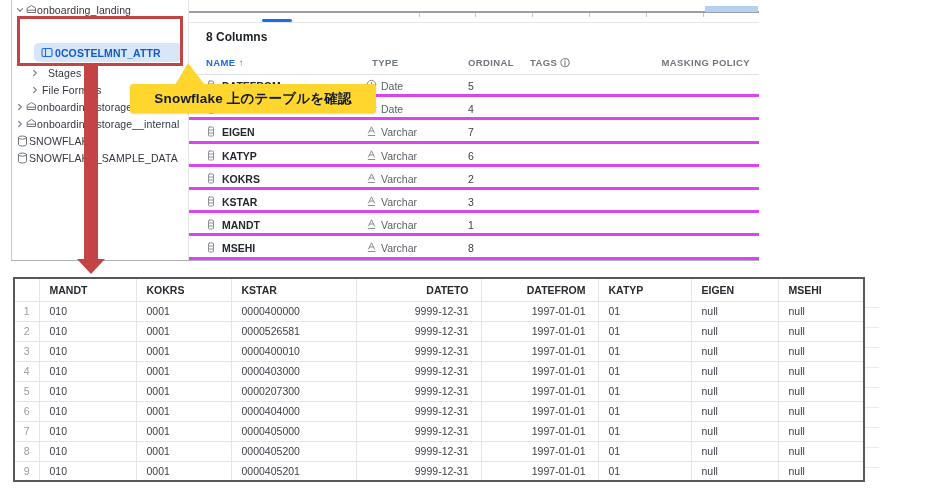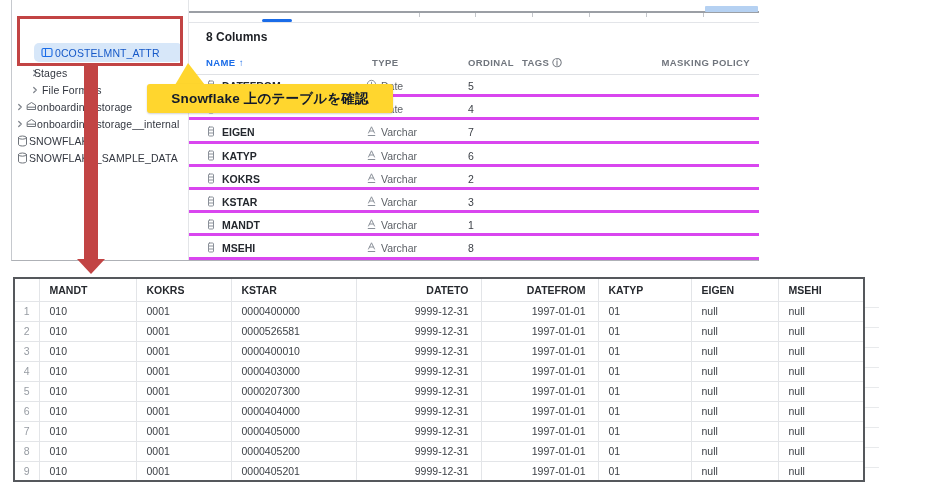--- a/index.html
+++ b/index.html
@@ -16,58 +16,58 @@
     border-right:1px solid #e3e5e8; background:#fff; }
   .tree-row { position:absolute; left:0; width:100%; height:17px; display:flex;
     align-items:center; font-size:10.5px; color:#333740; cursor:default; white-space:nowrap; }
   .tree-row .chev { position:absolute; width:10px; height:10px; display:flex;
     align-items:center; justify-content:center; color:#7d828a; }
   .tree-row .t-icon { position:absolute; width:12px; height:12px; display:flex;
     align-items:center; justify-content:center; }
   .tree-row .t-label { position:absolute; letter-spacing:0.1px; }
   .tree-pill { position:absolute; height:19px; background:#d7e7f9; border-radius:5px;
     display:flex; align-items:center; }
-  .tree-pill .t-label { color:#1659c8; font-weight:normal; }
+  .tree-pill .t-label { color:#1659c8; font-weight:bold; }
 
   
   #cols-area { position:absolute; left:177px; top:0; width:570px; height:100%; background:#fff; }
   #cut-line { position:absolute; left:0; top:11px; width:100%; height:2px; background:#9b9fa5; }
   .cut-tick { position:absolute; top:13px; width:1px; height:4px; background:#c3c6cb; }
   #blue-remnant { position:absolute; right:1px; top:6px; width:53px; height:6px;
     background:#b5d1f2; border-radius:1px; }
   #tab-underline { position:absolute; left:73px; top:19px; width:30px; height:3px;
     background:#1a6ce8; border-radius:1.5px; }
   #tabs-divider { position:absolute; left:0; top:22px; width:100%; height:1px; background:#e3e5e9; }
   #cols-title { position:absolute; left:17px; top:30px; font-size:12px; font-weight:bold; color:#1c1f24; }
   #cols-header { position:absolute; left:0; top:54px; width:100%; height:18px;
     font-size:9.5px; font-weight:bold; letter-spacing:0.4px; color:#70757d; }
   #cols-header .h { position:absolute; top:3px; cursor:pointer; }
   #h-name { left:17px; color:#1a6ce8; }
-  #h-type { left:183px; } #h-ordinal { left:279px; } #h-tags { left:333px; }
+  #h-type { left:183px; } #h-ordinal { left:279px; } #h-tags { left:341px; }
   #h-masking { right:9px; }
   #cols-header-divider { position:absolute; left:0; top:74px; width:100%; height:1px; background:#dfe1e5; }
   #cols-rows { position:absolute; left:0; top:74px; width:100%; }
   .col-row { position:relative; width:100%; height:23.2px; border-bottom:3px solid #d946ef; }
   .col-row .c-name { position:absolute; left:33px; top:6px; font-size:10.5px; font-weight:bold; color:#24282e; }
   .col-row .c-name-icon { position:absolute; left:17px; top:6px; width:10px; height:11px; }
   .col-row .c-type { position:absolute; left:192px; top:6px; font-size:10.5px; color:#5c6066; }
   .col-row .c-type-icon { position:absolute; left:177px; top:5px; width:11px; height:12px;
     font-size:9px; color:#878d95; text-align:center; }
   .col-row .c-ordinal { position:absolute; left:279px; top:6px; font-size:10.5px; color:#3c4047; }
 
   
   .anno { position:absolute; z-index:50; }
   #anno-rect { left:17px; top:16px; width:166px; height:50px; border:3px solid #c24444; }
   #anno-shaft { left:84px; top:64px; width:14px; height:195px; background:#c24444; }
   #anno-head { left:77px; top:259px; width:0; height:0;
     border-left:14px solid transparent; border-right:14px solid transparent;
     border-top:15px solid #c24444; }
 
   
-  #anno-callout { position:absolute; left:147px; top:84px; width:246px; height:29px;
+  #anno-callout { position:absolute; left:130px; top:84px; width:246px; height:29px;
     background:#ffd62e; border-radius:3px; z-index:60; display:flex; align-items:center;
     justify-content:center; box-shadow:0 1px 2px rgba(0,0,0,0.18); }
   #anno-callout .txt { font-size:13.5px; font-weight:bold; color:#121a2b; letter-spacing:0.2px; }
   #anno-tail { position:absolute; left:175px; top:63px; width:0; height:0; z-index:59;
     border-left:13px solid transparent; border-right:17px solid transparent;
     border-bottom:22px solid #ffd62e; }
 
   
   #results-wrap { position:absolute; left:13px; top:277px; }
   #results-table { border-collapse:collapse; table-layout:fixed; width:850px;
@@ -86,36 +86,50 @@
   svg { display:block; }
 </style>
 </head>
 <body>
 
 <div id="canvas">
 
   <div id="top-panel">
 
     <div id="sidebar">
+        <div class="tree-row" style="top: 1px;">
+          <span class="chev" style="left: 3px;">
+            <svg width="8" height="8" viewBox="0 0 8 8" fill="none" stroke-linecap="round" stroke-linejoin="round" stroke="#7d828a" stroke-width="1.2">
+              <path d="M1.5 2.7 L4 5.3 L6.5 2.7"></path>
+            </svg>
+          </span>
+          <span class="t-icon" style="left: 13px;">
+            <svg width="11" height="11" viewBox="0 0 11 11" fill="none" stroke-linecap="round" stroke-linejoin="round" stroke="#6f747b" stroke-width="1">
+              <path d="M1.5 4 L5.5 1.5 L9.5 4 L9.5 8.5 L1.5 8.5 Z"></path>
+              <path d="M1.5 6.2 L9.5 6.2"></path>
+            </svg>
+          </span>
+          <span class="t-label" style="left: 25px;">onboarding_landing</span>
+        </div>
         <div class="tree-row tree-pill" style="top: 43px; left: 22px; width: 148px;">
           <span class="t-icon" style="left: 7px;">
             <svg width="12" height="11" viewBox="0 0 12 11" fill="none" stroke-linecap="round" stroke-linejoin="round" stroke="#1a6ce8" stroke-width="1.1">
               <rect x="1" y="1.5" width="10" height="8" rx="1.5"></rect>
               <path d="M4.5 1.5 V9.5"></path>
             </svg>
           </span>
           <span class="t-label" style="left: 21px;">0COSTELMNT_ATTR</span>
         </div>
         <div class="tree-row" style="top: 64px;">
           <span class="chev" style="left: 18px;">
             <svg width="8" height="8" viewBox="0 0 8 8" fill="none" stroke-linecap="round" stroke-linejoin="round" stroke="#7d828a" stroke-width="1.2">
               <path d="M2.7 1.5 L5.3 4 L2.7 6.5"></path>
             </svg>
           </span>
-          <span class="t-label" style="left: 22px;">Stages</span>
+          <span class="t-label" style="left: 36px;">Stages</span>
         </div>
         <div class="tree-row" style="top: 81px;">
           <span class="chev" style="left: 18px;">
             <svg width="8" height="8" viewBox="0 0 8 8" fill="none" stroke-linecap="round" stroke-linejoin="round" stroke="#7d828a" stroke-width="1.2">
               <path d="M2.7 1.5 L5.3 4 L2.7 6.5"></path>
             </svg>
           </span>
           <span class="t-label" style="left: 30px;">File Formats</span>
         </div>
         <div class="tree-row" style="top: 98px;">

